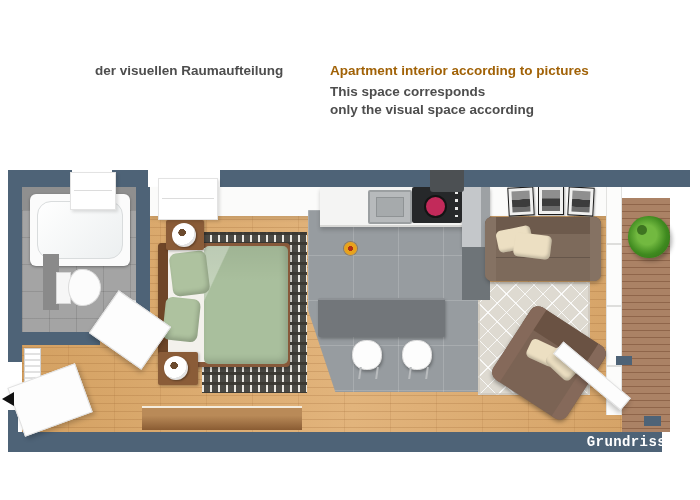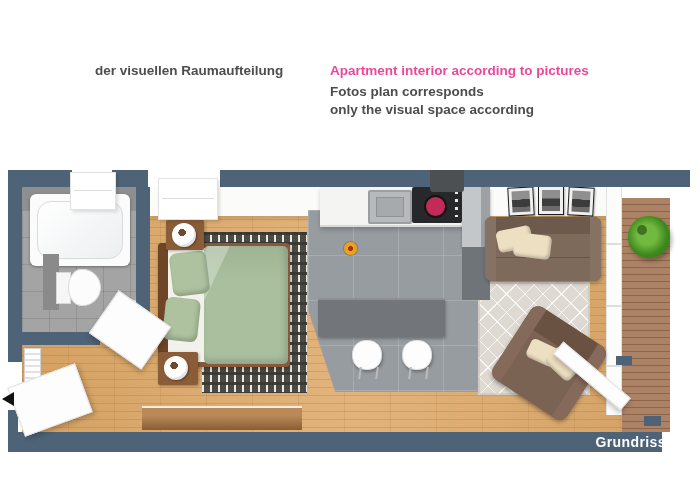--- a/index.html
+++ b/index.html
@@ -3,21 +3,21 @@
 <meta charset="utf-8">
 <style>
   html,body{margin:0;padding:0;}
   body{width:700px;height:500px;background:#ffffff;overflow:hidden;
        font-family:"Liberation Sans", sans-serif;position:relative;}
   
   .hdr-block{position:absolute;top:62px;width:300px;}
   .hdr-de{left:95px;} .hdr-en{left:330px;}
   .hdr-title{font-size:13.5px;font-weight:bold;line-height:18px;margin:0 0 3px 0;}
   .hdr-de .hdr-title{color:#ae1b30;}
-  .hdr-en .hdr-title{color:#ec4899;}
+  .hdr-en .hdr-title{color:#a16207;}
   .hdr-line{font-size:13.5px;font-weight:bold;line-height:18px;color:#4d4d4d;margin:0;}
   
   .plan{position:absolute;left:8px;top:170px;width:682px;height:282px;}
   .wall{background:#4e6377;position:absolute;z-index:40;}
   .floor-wood{position:absolute;left:14px;top:17px;width:600px;height:245px;z-index:1;
     background-color:#d9a76b;
     background-image:
       repeating-linear-gradient(180deg, rgba(140,85,35,.20) 0 1px, transparent 1px 8px),
       repeating-linear-gradient(90deg, rgba(150,95,45,.14) 0 1px, transparent 1px 46px),
       linear-gradient(90deg,#d4a162,#e2b47c 55%,#d6a468);}
@@ -149,31 +149,31 @@
     background:radial-gradient(circle at 45% 45%, #72b940 0 30%, #3f8a1f 60%, #2d6a14 100%);
     box-shadow:2px 3px 4px rgba(0,0,0,.3);}
   .plant::after{content:"";position:absolute;left:9px;top:9px;width:10px;height:10px;border-radius:50%;
     background:rgba(20,60,8,.55);}
   .notch{position:absolute;background:#4e6377;z-index:46;}
   .notch-1{left:608px;top:186px;width:16px;height:9px;}
   .notch-2{left:636px;top:246px;width:17px;height:10px;}
   
   .bottom-band{left:0;top:262px;width:654px;height:20px;}
   .grundriss{position:absolute;right:24px;top:262px;height:20px;line-height:20px;z-index:60;
-    color:#ffffff;font-size:14px;font-weight:bold;letter-spacing:.4px;}
+    color:#ffffff;font-size:14px;font-weight:bold;letter-spacing:.4px;font-family:Liberation Mono, monospace;}
 </style>
 </head>
 <body>
 
 <div class="hdr-block hdr-de">
   <p class="hdr-line">der visuellen Raumaufteilung</p>
 </div>
 <div class="hdr-block hdr-en">
   <p class="hdr-title">Apartment interior according to pictures</p>
-  <p class="hdr-line">Fotos plan corresponds</p>
+  <p class="hdr-line">This space corresponds</p>
   <p class="hdr-line">only the visual space according</p>
 </div>
 
 <div class="plan">
 
   <div class="floor-wood"></div>
   <div class="wall-face"></div>
 
   <div class="bath-wallface"></div>
   <div class="bath-floor"></div>

